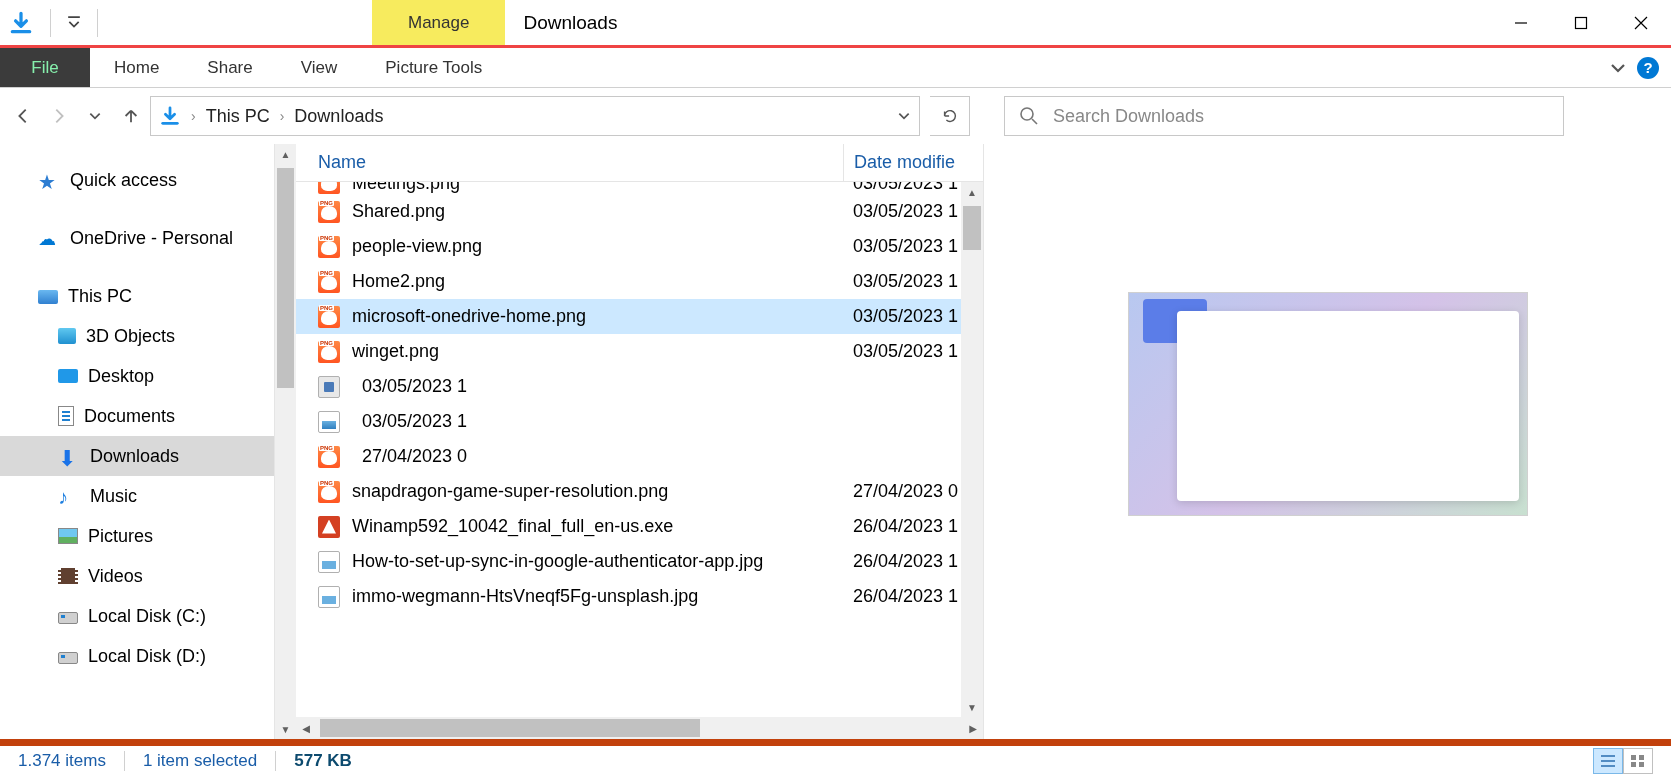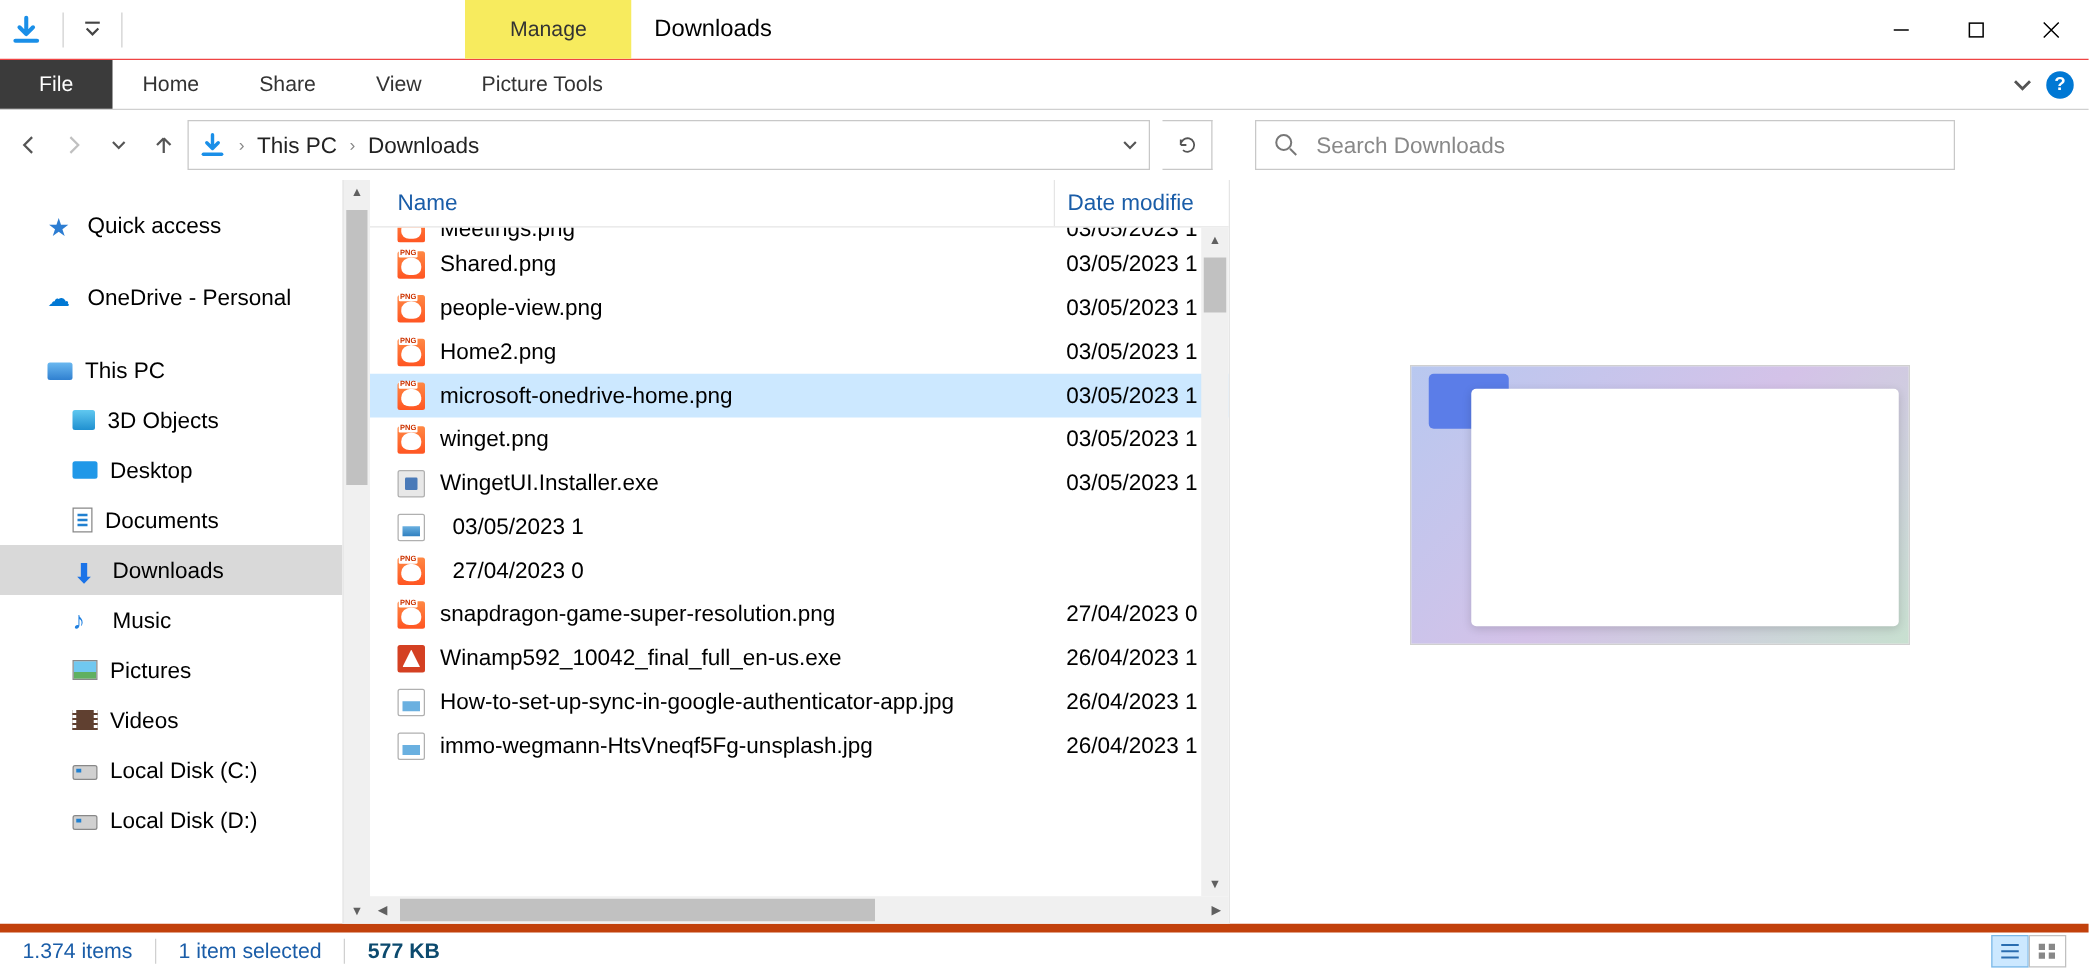--- a/index.html
+++ b/index.html
@@ -1,30 +1,30 @@
 <!DOCTYPE html>
 <html><head>
 <meta charset="utf-8">
 <style>
 * { box-sizing: border-box; margin: 0; padding: 0; }
 body { font-family: "Segoe UI", Tahoma, sans-serif; font-size: 14px; background: #fff; color: #000; overflow: hidden; width: 1671px; height: 775px; position: relative; }
 
 
-.titlebar { height: 48px; display: flex; align-items: stretch; border-bottom: 1px solid #ef4444; gap: 23px; }
+.titlebar { height: 48px; display: flex; align-items: stretch; border-bottom: 3px solid #ef4444; gap: 23px; }
 .titlebar-left { display: flex; align-items: center; }
 .qat { display: flex; align-items: center; padding: 0 8px; gap: 10px; }
 .divider-v { width: 1px; background: #d0d0d0; height: 28px; margin: 0 6px; }
 .manage-tab { background: #F7EB5E; color: #333; font-size: 17px; display: flex; align-items: center; padding: 0 36px; height: 100%; }
 .window-title { font-size: 19px; padding: 0 18px; display: flex; align-items: center; }
 .titlebar-right { margin-left: auto; display: flex; align-items: center; }
 .win-btn { width: 60px; height: 40px; display: flex; align-items: center; justify-content: center; }
 
 
 .ribbon { height: 40px; display: flex; align-items: stretch; border-bottom: 1px solid #d0d0d0; }
-.ribbon-file { background: #3b3b3b; color: #ffffff; width: 90px; display: flex; align-items: center; justify-content: center; font-size: 17px; }
+.ribbon-file { background: #3b3b3b; color: #86efac; width: 90px; display: flex; align-items: center; justify-content: center; font-size: 17px; }
 .ribbon-tab { padding: 0 24px; display: flex; align-items: center; font-size: 17px; color: #333; }
 .ribbon-right { margin-left: auto; display: flex; align-items: center; padding-right: 12px; gap: 10px; }
 .help-circle { width: 22px; height: 22px; border-radius: 50%; background: #0078d4; color: #fff; display: flex; align-items: center; justify-content: center; font-size: 15px; font-weight: bold; }
 
 
 .navrow { height: 56px; display: flex; align-items: center; padding: 0 14px; gap: 10px; }
 .nav-btns { display: flex; align-items: center; gap: 18px; color: #6a6a6a; }
 .nav-btn { width: 18px; height: 18px; display: flex; align-items: center; justify-content: center; }
 .nav-btn.disabled { color: #b5b5b5; }
 .addrbar { flex: 1; height: 40px; border: 1px solid #c8c8c8; display: flex; align-items: center; padding: 0 8px; gap: 10px; background: #fff; max-width: 770px; }
@@ -334,21 +334,20 @@
           <span class="fname">microsoft-onedrive-home.png</span>
           <span class="fdate">03/05/2023 1</span>
         </div>
         <div class="fl-row">
           <span class="icon ico ico-png"></span>
           <span class="fname">winget.png</span>
           <span class="fdate">03/05/2023 1</span>
         </div>
         <div class="fl-row">
           <span class="icon ico ico-exe"></span>
-          <span class="fname">WingetUI.Installer.exe</span>
           <span class="fdate">03/05/2023 1</span>
         </div>
         <div class="fl-row">
           <span class="icon ico ico-jpeg"></span>
           <span class="fdate">03/05/2023 1</span>
         </div>
         <div class="fl-row">
           <span class="icon ico ico-png"></span>
           <span class="fdate">27/04/2023 0</span>
         </div>

